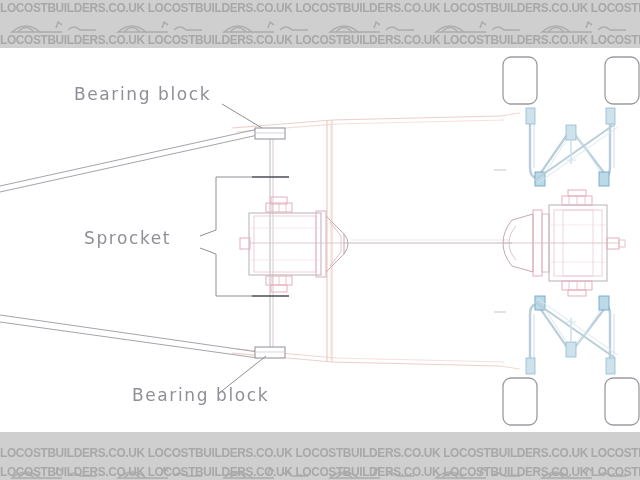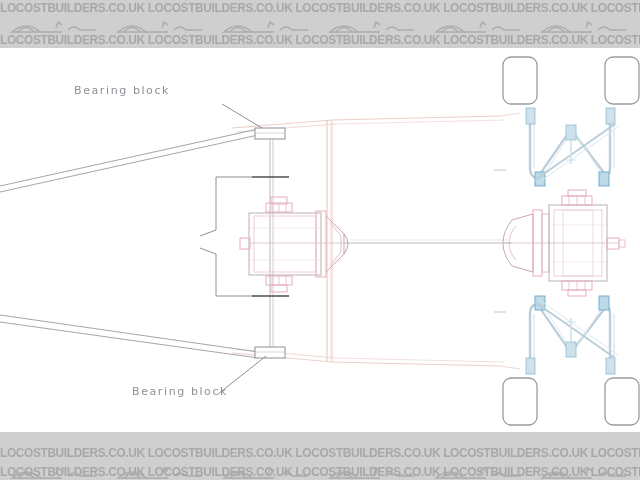--- a/index.html
+++ b/index.html
@@ -23,21 +23,21 @@
   .wm-r2b{top:33px;}
   .wm-cars{position:absolute;left:0;top:14px;width:1280px;height:22px;opacity:.85;}
   .wm-carsb{position:absolute;left:0;top:-4px;width:1280px;height:22px;opacity:.85;}
 
   
   #draw{position:absolute;left:0;top:0;width:640px;height:480px;}
 
   
   .lbl{position:absolute;color:#8f8f97;
        font-family:"DejaVu Sans",sans-serif;
-       font-size:11px;letter-spacing:1.6px;white-space:nowrap;
+       font-size:17px;letter-spacing:1.6px;white-space:nowrap;
        font-weight:400;}
   #lbl-bearing-top{left:74px;top:84px;}
   #lbl-sprocket{left:84px;top:228px;}
   #lbl-bearing-bot{left:132px;top:385px;}
 </style>
 </head>
 <body>
 
 <div id="stage">
 
@@ -221,20 +221,21 @@
 
     <g stroke="#cfd8dd" stroke-width="1.4">
       <line x1="494" y1="170" x2="506" y2="170"></line>
       <line x1="494" y1="312" x2="506" y2="312"></line>
     </g>
 
   </svg>
 
   <div class="lbl" id="lbl-bearing-top">Bearing block</div>
 
+  <div class="lbl" id="lbl-sprocket">Sprocket</div>
 
   <div class="lbl" id="lbl-bearing-bot">Bearing block</div>
 
   <div class="wm-band wm-top">
     <div class="wm-row wm-r1">LOCOSTBUILDERS.CO.UK  LOCOSTBUILDERS.CO.UK  LOCOSTBUILDERS.CO.UK  LOCOSTBUILDERS.CO.UK  LOCOSTBUILDERS.CO.UK  LOCOSTBUILDERS.CO.UK  LOCOSTBUILDERS.CO.UK  LOCOSTBUILDERS.CO.UK</div>
     <svg class="wm-cars" viewBox="0 0 1280 22">
       <g fill="none" stroke="#a8a8a8" stroke-width="1.6">
         <g>
           <path d="M12 18 Q26 6 40 18 Z"></path>
           <path d="M18 18 Q26 9 34 18"></path>

